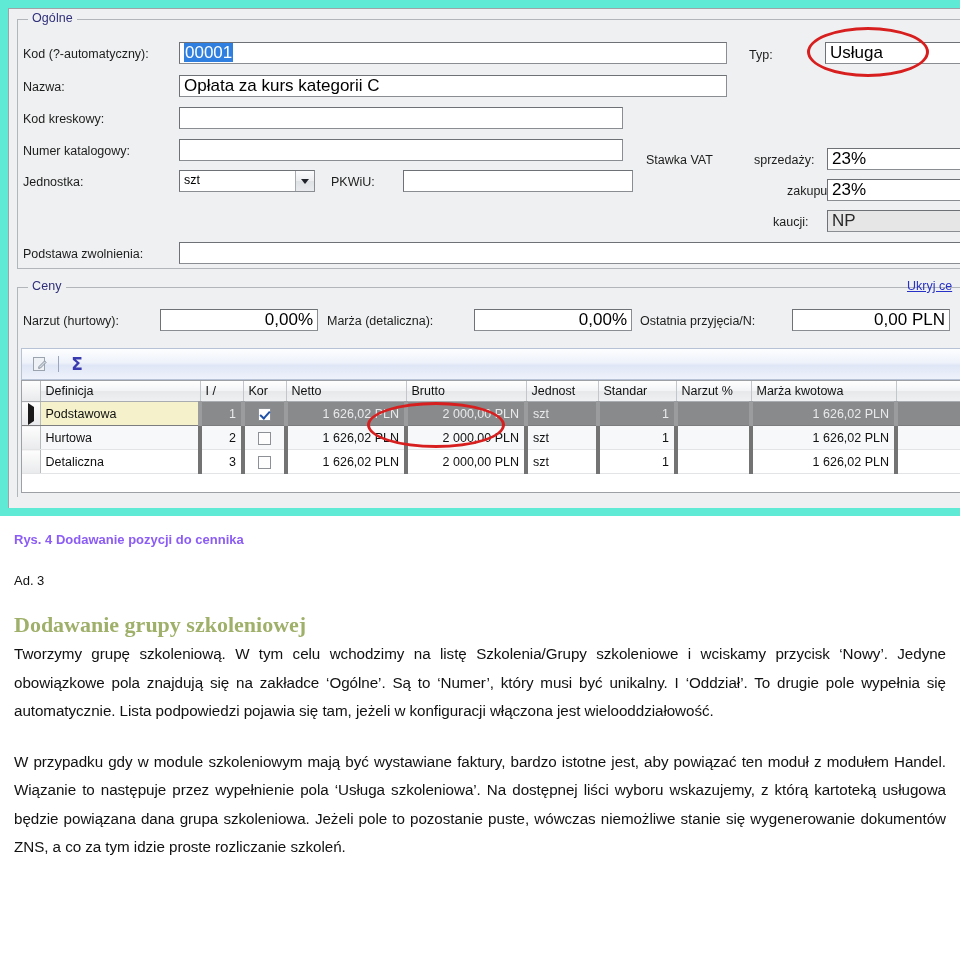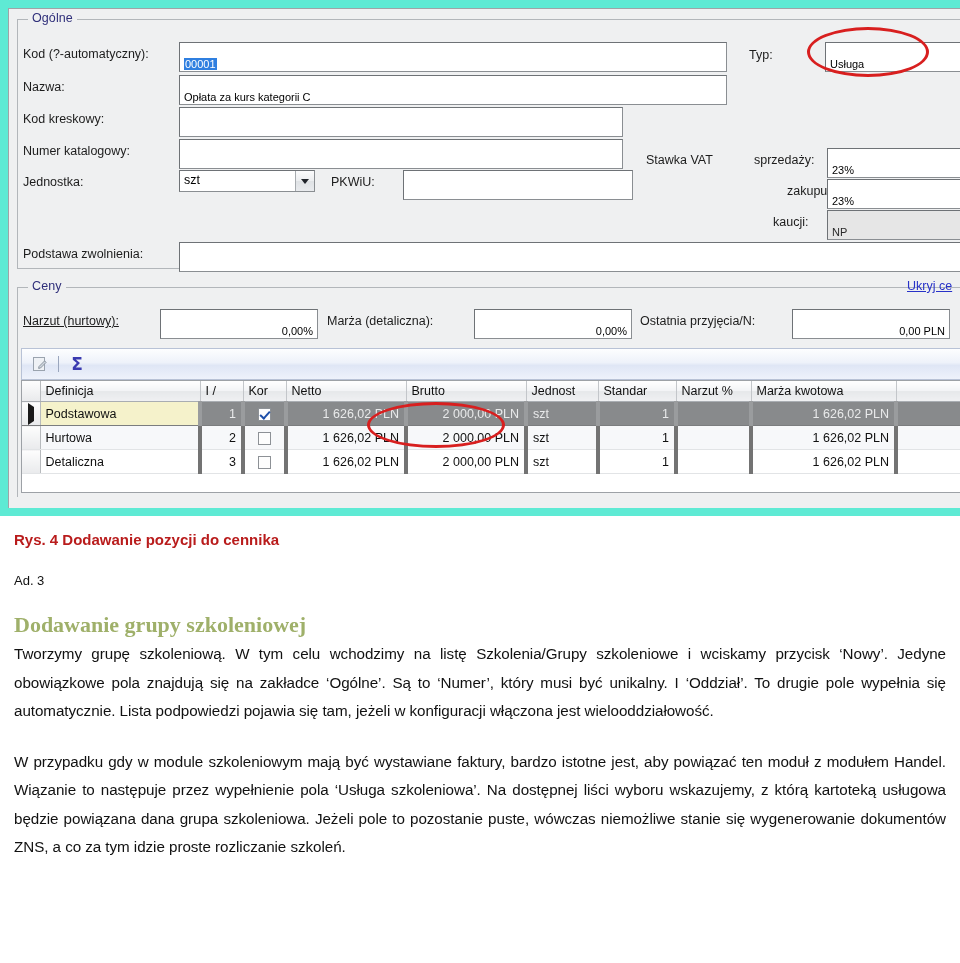--- a/index.html
+++ b/index.html
@@ -52,23 +52,23 @@
     color: #1c1c1c;
     white-space: nowrap;
     line-height: 14px;
   }
   .fld {
     position: absolute;
     background: #ffffff;
     border: 1px solid #8a8e92;
     border-top-color: #6e7276;
     border-left-color: #6e7276;
-    font-size: 11px;
+    font-size: 17px;
     color: #000;
-    padding: 14px 4px;
+    padding: 2px 4px;
     line-height: 15px;
     white-space: nowrap;
     overflow: hidden;
   }
   .fld.ro {
     background: #e6e6e6;
     color: #2a2a2a;
   }
   .fld.num { text-align: right; }
   .sel-text {
@@ -199,22 +199,22 @@
     pointer-events: none;
   }
 
   
   .doc {
     position: relative;
     width: 960px;
     padding: 0 14px;
   }
   .figcaption {
-    color: #b91c1c;
-    font-size: 15px;
+    color: #8b5cf6;
+    font-size: 13px;
     font-weight: bold;
     margin: 16px 0 0 0;
     line-height: 16px;
   }
   .adline {
     font-size: 13px;
     color: #111;
     margin: 22px 0 0 0;
     line-height: 22px;
   }
@@ -290,21 +290,21 @@
     <div class="lbl" style="left:14px; top:238px;">Podstawa zwolnienia:</div>
     <div class="fld" style="left:170px; top:233px; width:838px; height:22px;"></div>
 
     <div class="groupbox" style="left:8px; top:278px; width:1000px; height:210px; border-bottom:none;">
       <div class="group-legend">
         <span>Ceny</span>
       </div>
     </div>
     <div class="link" style="left:898px; top:270px;">Ukryj ce</div>
 
-    <div class="lbl" style="left:14px; top:305px;text-decoration:underline;">Narzut (hurtowy):</div>
+    <div class="lbl" style="left:14px; top:305px;">Narzut (hurtowy):</div>
     <div class="fld num" style="left:151px; top:300px; width:158px; height:22px;">0,00%</div>
 
     <div class="lbl" style="left:318px; top:305px;text-align:center;">Marża (detaliczna):</div>
     <div class="fld num" style="left:465px; top:300px; width:158px; height:22px;">0,00%</div>
 
     <div class="lbl" style="left:631px; top:305px;">Ostatnia przyjęcia/N:</div>
     <div class="fld num" style="left:783px; top:300px; width:158px; height:22px;">0,00 PLN</div>
 
     <div class="toolbar" style="left:12px; top:339px; width:996px; height:32px;">
       <span class="tb-icon">

